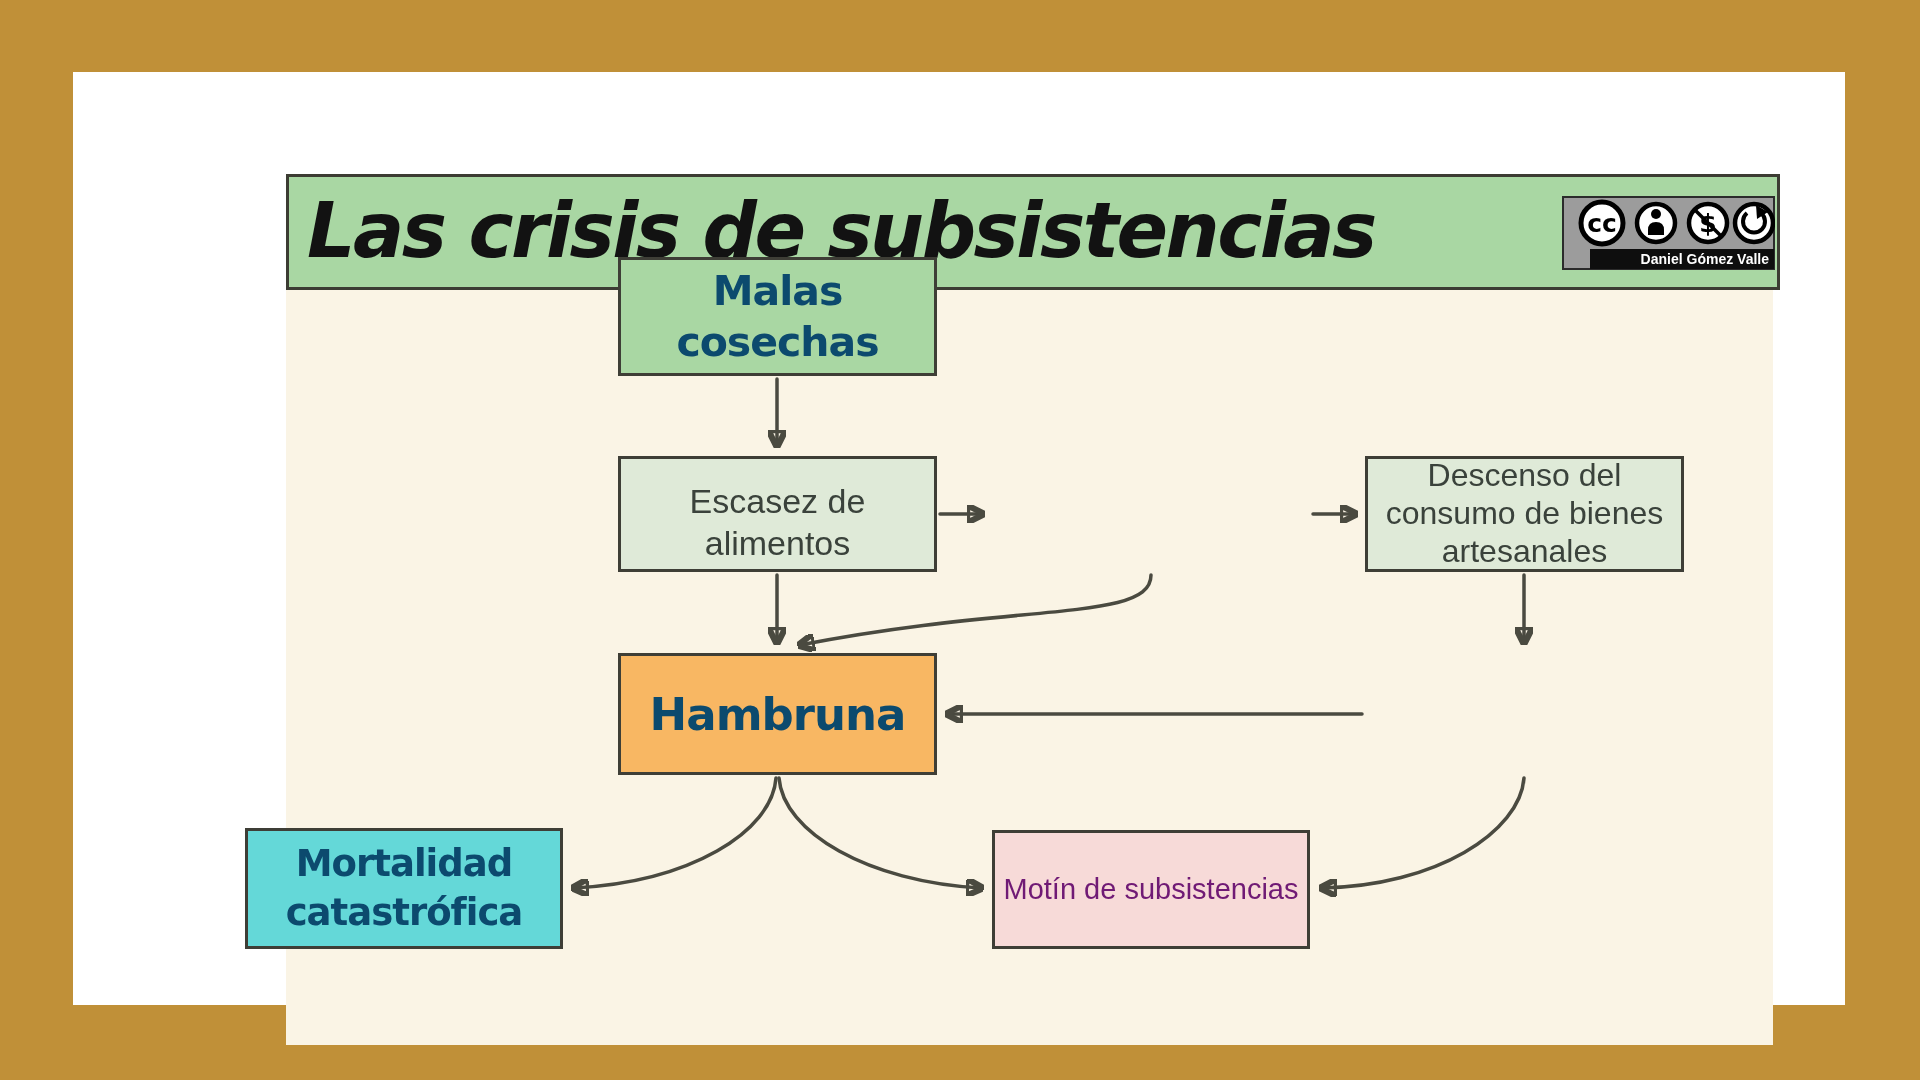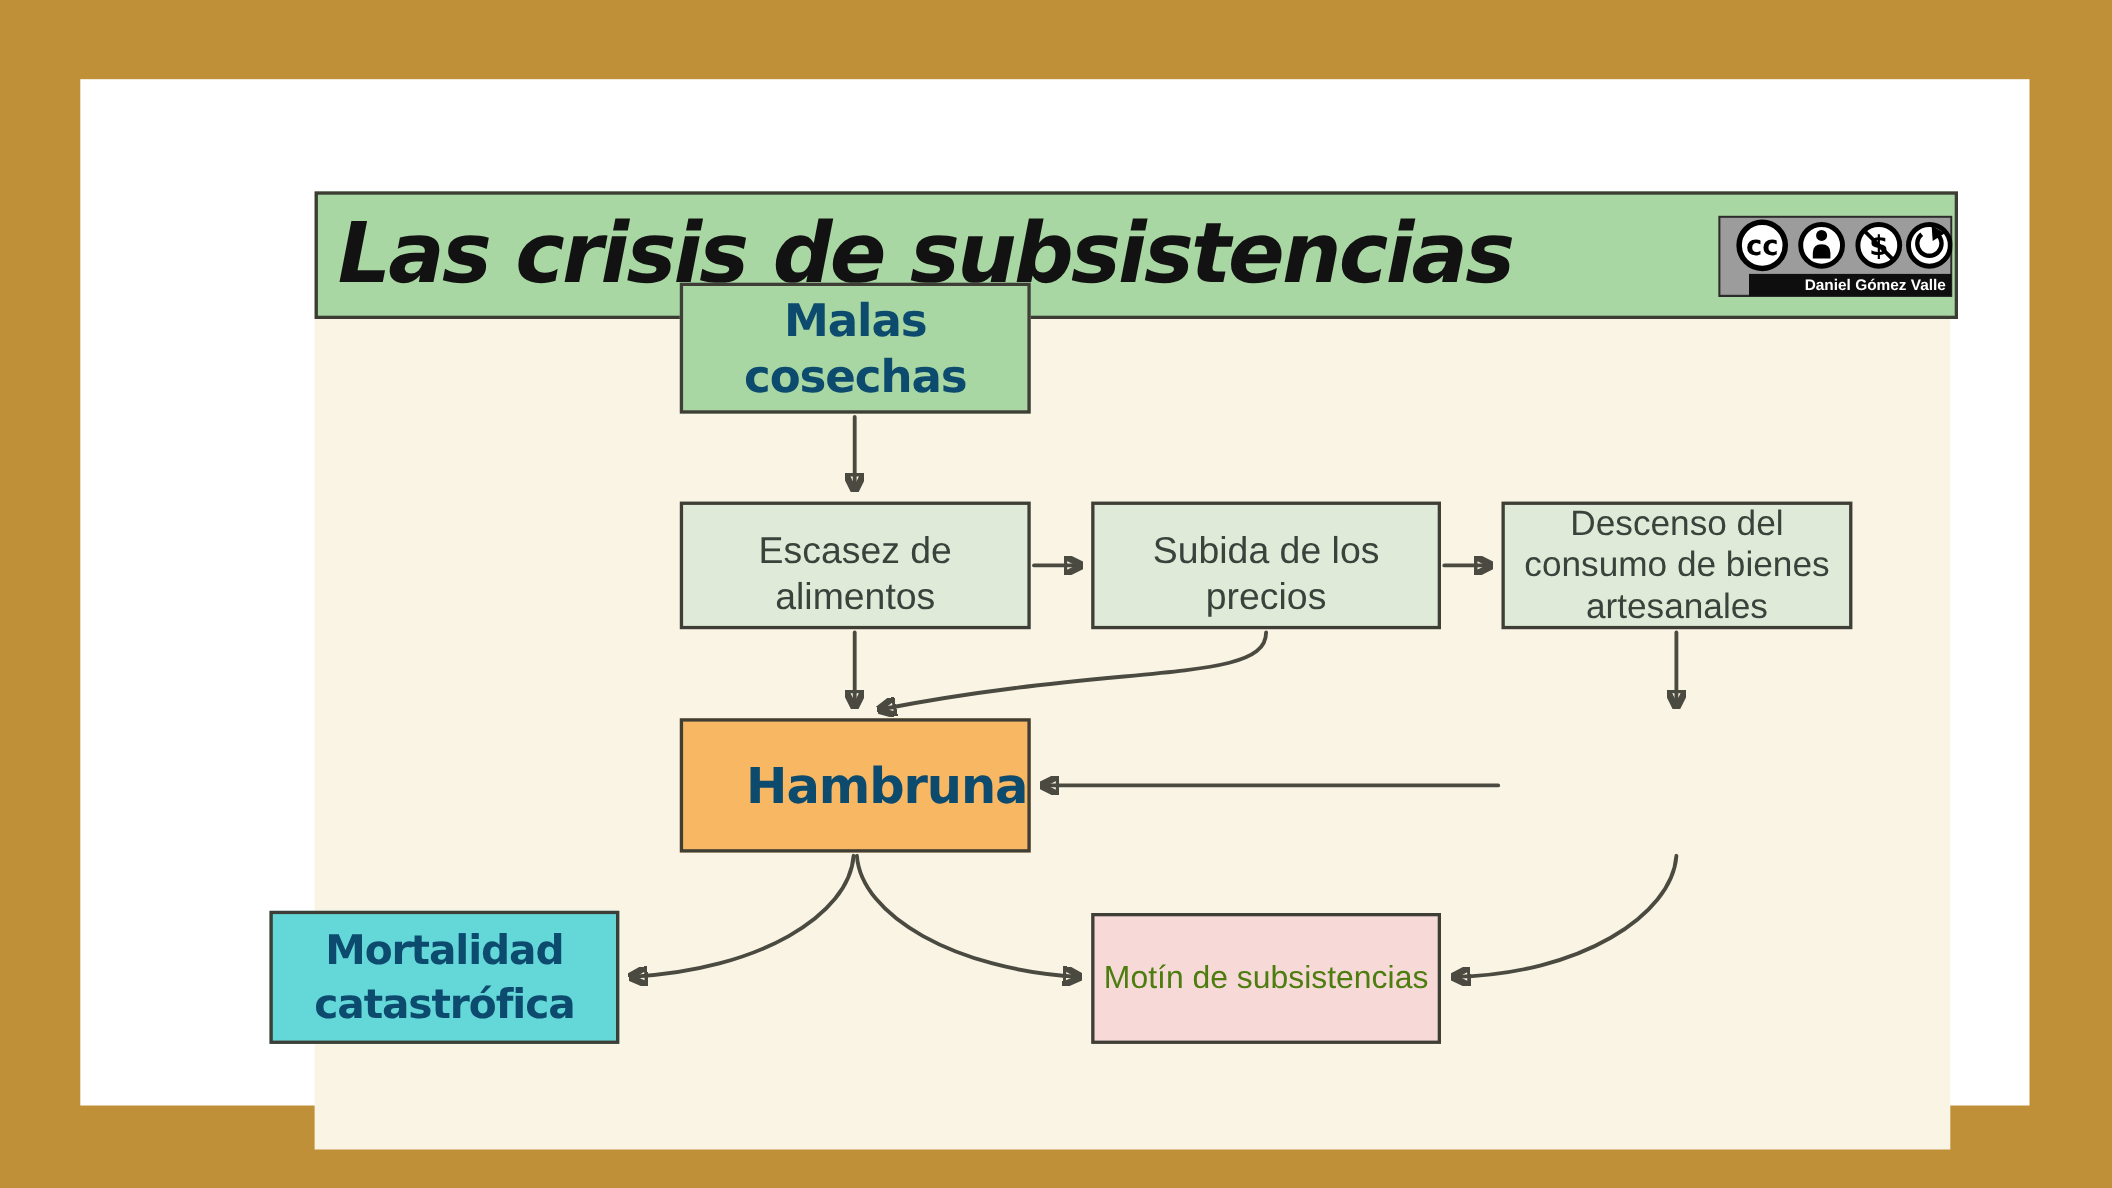--- a/index.html
+++ b/index.html
@@ -28,28 +28,28 @@
   .node-label{white-space:pre-line;}
   .display-font{font-family:"DejaVu Sans", sans-serif;font-weight:bold;color:#0c4a6e;}
   .plain-font{font-family:"Liberation Sans", sans-serif;color:#3a423b;}
   #node-malas     {left:618px; top:257px; width:319px; height:119px; background:#a9d7a3;}
   #node-malas .node-label{font-size:41px;line-height:1.22;letter-spacing:-1px;}
   #node-escasez   {left:618px; top:456px; width:319px; height:116px; background:#dfead8;}
   #node-subida    {left:992px; top:456px; width:318px; height:116px; background:#dfead8;}
   #node-descenso  {left:1365px;top:456px; width:319px; height:116px; background:#dfead8;}
   #node-escasez .node-label, #node-subida .node-label{font-size:34px;line-height:1.25;margin-top:16px;}
   #node-descenso .node-label{font-size:32px;line-height:1.18;}
-  #node-hambruna  {left:618px; top:653px; width:319px; height:122px; background:#f8b763;justify-content:flex-end;}
+  #node-hambruna  {left:618px; top:653px; width:319px; height:122px; background:#f8b763;}
   #node-hambruna .node-label{font-size:45px;letter-spacing:-1px;}
   #node-paro      {left:1365px;top:653px; width:319px; height:122px; background:#f0939c;}
   #node-paro .node-label{font-size:45px;letter-spacing:-1px;}
   #node-mortalidad{left:245px; top:828px; width:318px; height:121px; background:#64d8d8;}
   #node-mortalidad .node-label{font-size:37px;line-height:1.3;letter-spacing:-1px;}
   #node-motin     {left:992px; top:830px; width:318px; height:119px; background:#f7dad8;}
-  #node-motin .node-label{font-size:29px;color:#4d7c0f;}
+  #node-motin .node-label{font-size:29px;color:#701a75;}
   #flow-arrows{position:absolute;left:0;top:0;width:1920px;height:1080px;pointer-events:none;}
   #flow-arrows path{stroke:#4a4a40;stroke-width:3.5;fill:none;stroke-linecap:round;}
 </style>
 </head>
 <body>
 
 <div id="stage">
   <div id="frame">
 
     <div id="canvas"></div>
@@ -111,24 +111,20 @@
   <div class="node display-font" id="node-malas">
     <div class="node-label">Malas
 cosechas</div>
   </div>
 
   <div class="node plain-font" id="node-escasez">
     <div class="node-label">Escasez de
 alimentos</div>
   </div>
 
-  <div class="node plain-font" id="node-subida">
-    <div class="node-label">Subida de los
-precios</div>
-  </div>
 
   <div class="node plain-font" id="node-descenso">
     <div class="node-label">Descenso del
 consumo de bienes
 artesanales</div>
   </div>
 
   <div class="node display-font" id="node-hambruna">
     <div class="node-label">Hambruna</div>
   </div>

